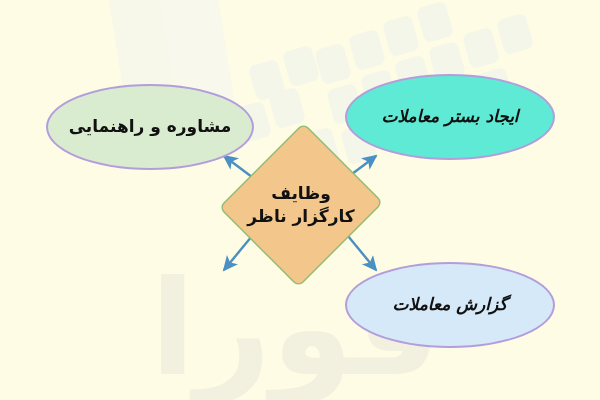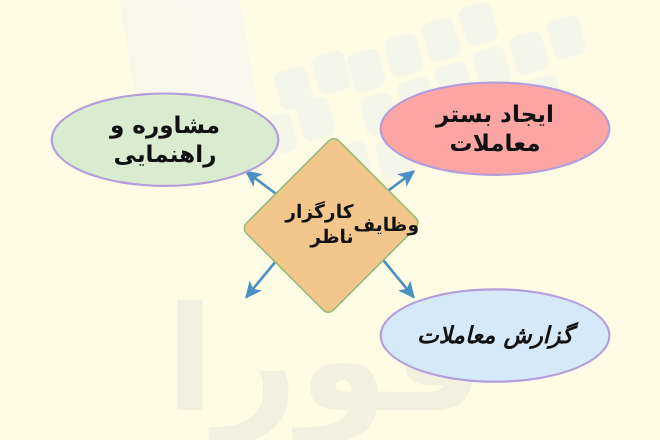--- a/index.html
+++ b/index.html
@@ -54,27 +54,27 @@
     justify-content: center;
     text-align: center;
     box-sizing: border-box;
     color: #111111;
     font-weight: 700;
   }
 
   .ellipse {
     border-radius: 50%;
     border: 2px solid #b39ddb;
-    font-size: 21px;
+    font-size: 17px;
     padding: 0 16px;
   }
   .ellipse .label { display: block; line-height: 1.25; }
 
   .n-advice   { left: 46px;  top: 84px;  width: 208px; height: 86px; background: #d9ecd0; }
-  .n-platform { left: 345px; top: 74px;  width: 210px; height: 86px; background: #fca5a5; }
+  .n-platform { left: 345px; top: 74px;  width: 210px; height: 86px; background: #5eead4; font-style: italic; }
   .n-support  { left: 48px;  top: 262px; width: 208px; height: 86px; background: #fdf3cf; }
   .n-report   { left: 345px; top: 262px; width: 210px; height: 86px; background: #d6e9f8; font-style: italic; }
 
   
   .diamond-wrap {
     position: absolute;
     left: 221px;
     top: 120px;
     width: 160px;
     height: 170px;
@@ -86,21 +86,21 @@
     border: 2px solid #8fbc72;
     border-radius: 10px;
     transform: rotate(45deg) scale(0.707);
     transform-origin: center center;
     box-sizing: border-box;
   }
   .diamond-text {
     position: absolute;
     inset: 0;
     display: flex;
-    flex-direction: row;
+    flex-direction: column;
     align-items: center;
     justify-content: center;
     font-size: 17px;
     font-weight: 700;
     color: #111111;
     line-height: 1.35;
   }
 </style>
 </head>
 <body>

